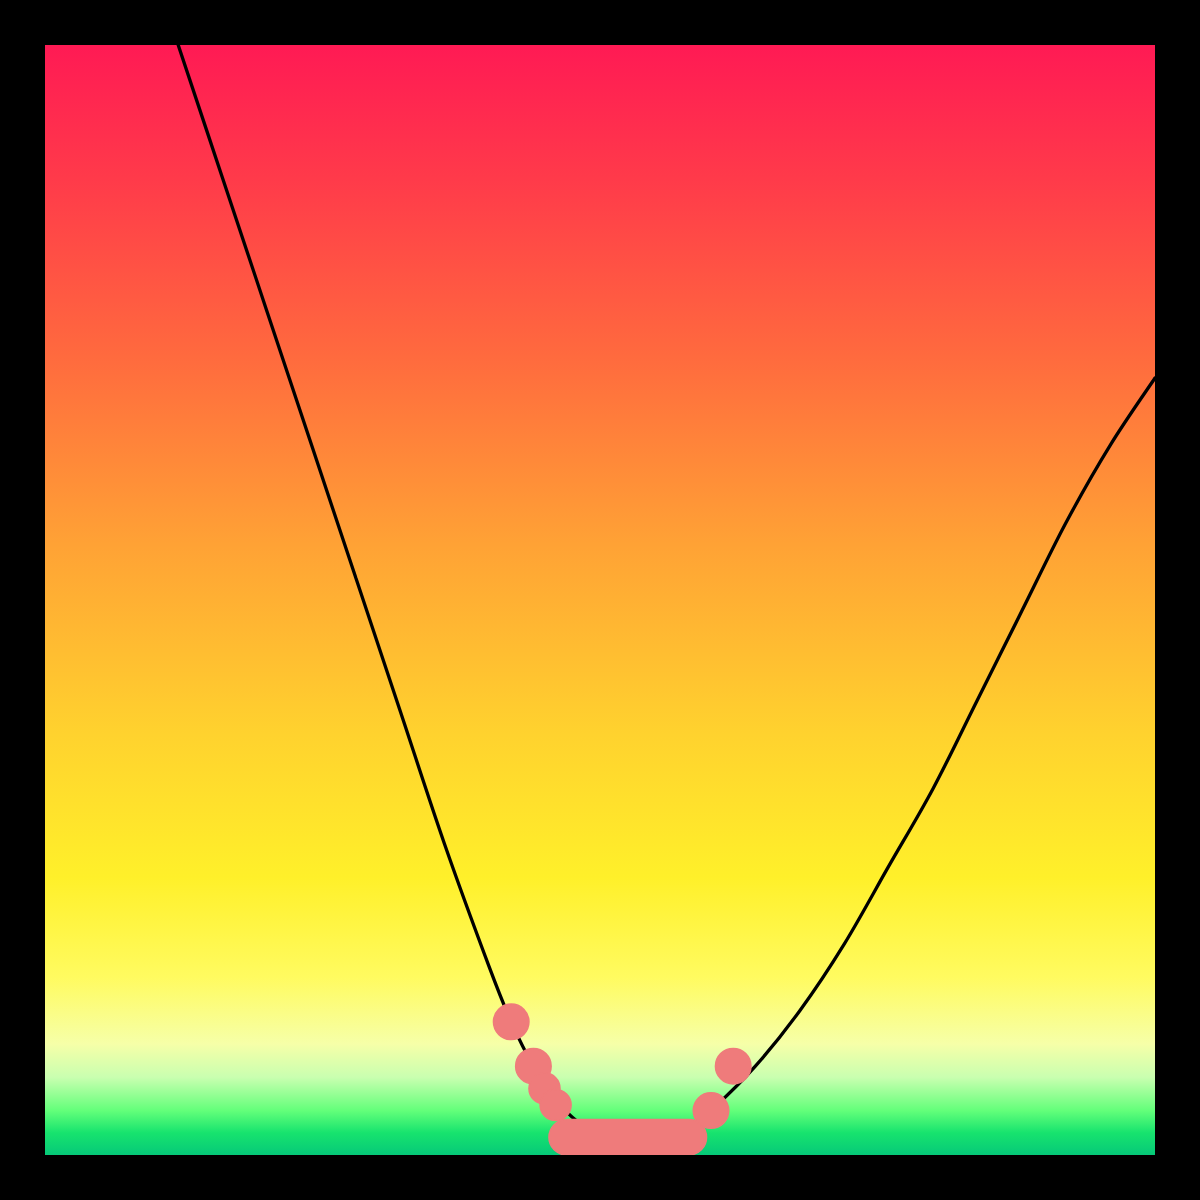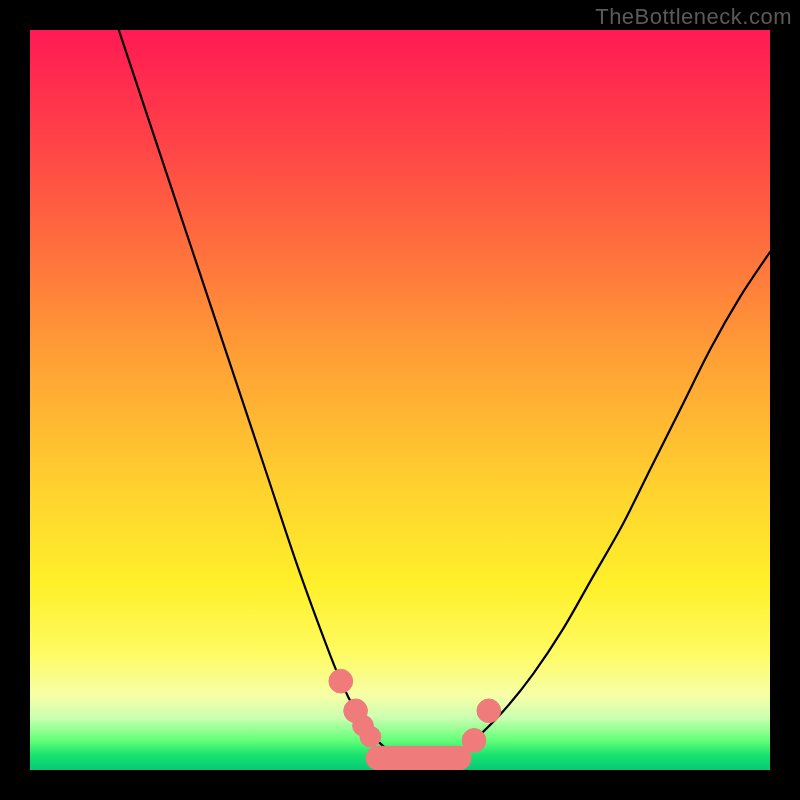--- a/index.html
+++ b/index.html
@@ -73,14 +73,13 @@
           <circle cx="310.8" cy="651.2" r="11.84" fill="#ef7b7b" stroke="#ef7b7b"></circle>
           <circle cx="325.6" cy="680.8" r="11.84" fill="#ef7b7b" stroke="#ef7b7b"></circle>
           <circle cx="333" cy="695.6" r="10.36" fill="#ef7b7b" stroke="#ef7b7b"></circle>
           <circle cx="340.40000000000003" cy="706.7" r="10.36" fill="#ef7b7b" stroke="#ef7b7b"></circle>
           <rect x="335.96" y="716.3199999999999" width="105.08000000000004" height="23.68" rx="11.84" ry="11.84" fill="#ef7b7b" stroke="#ef7b7b"></rect>
           <circle cx="444" cy="710.4" r="11.84" fill="#ef7b7b" stroke="#ef7b7b"></circle>
           <circle cx="458.8" cy="680.8" r="11.84" fill="#ef7b7b" stroke="#ef7b7b"></circle>
         </g>
     </svg>
   </div>
-  <div class="watermark">TheBottleneck.com</div>
 </div>
 
 </body></html>

